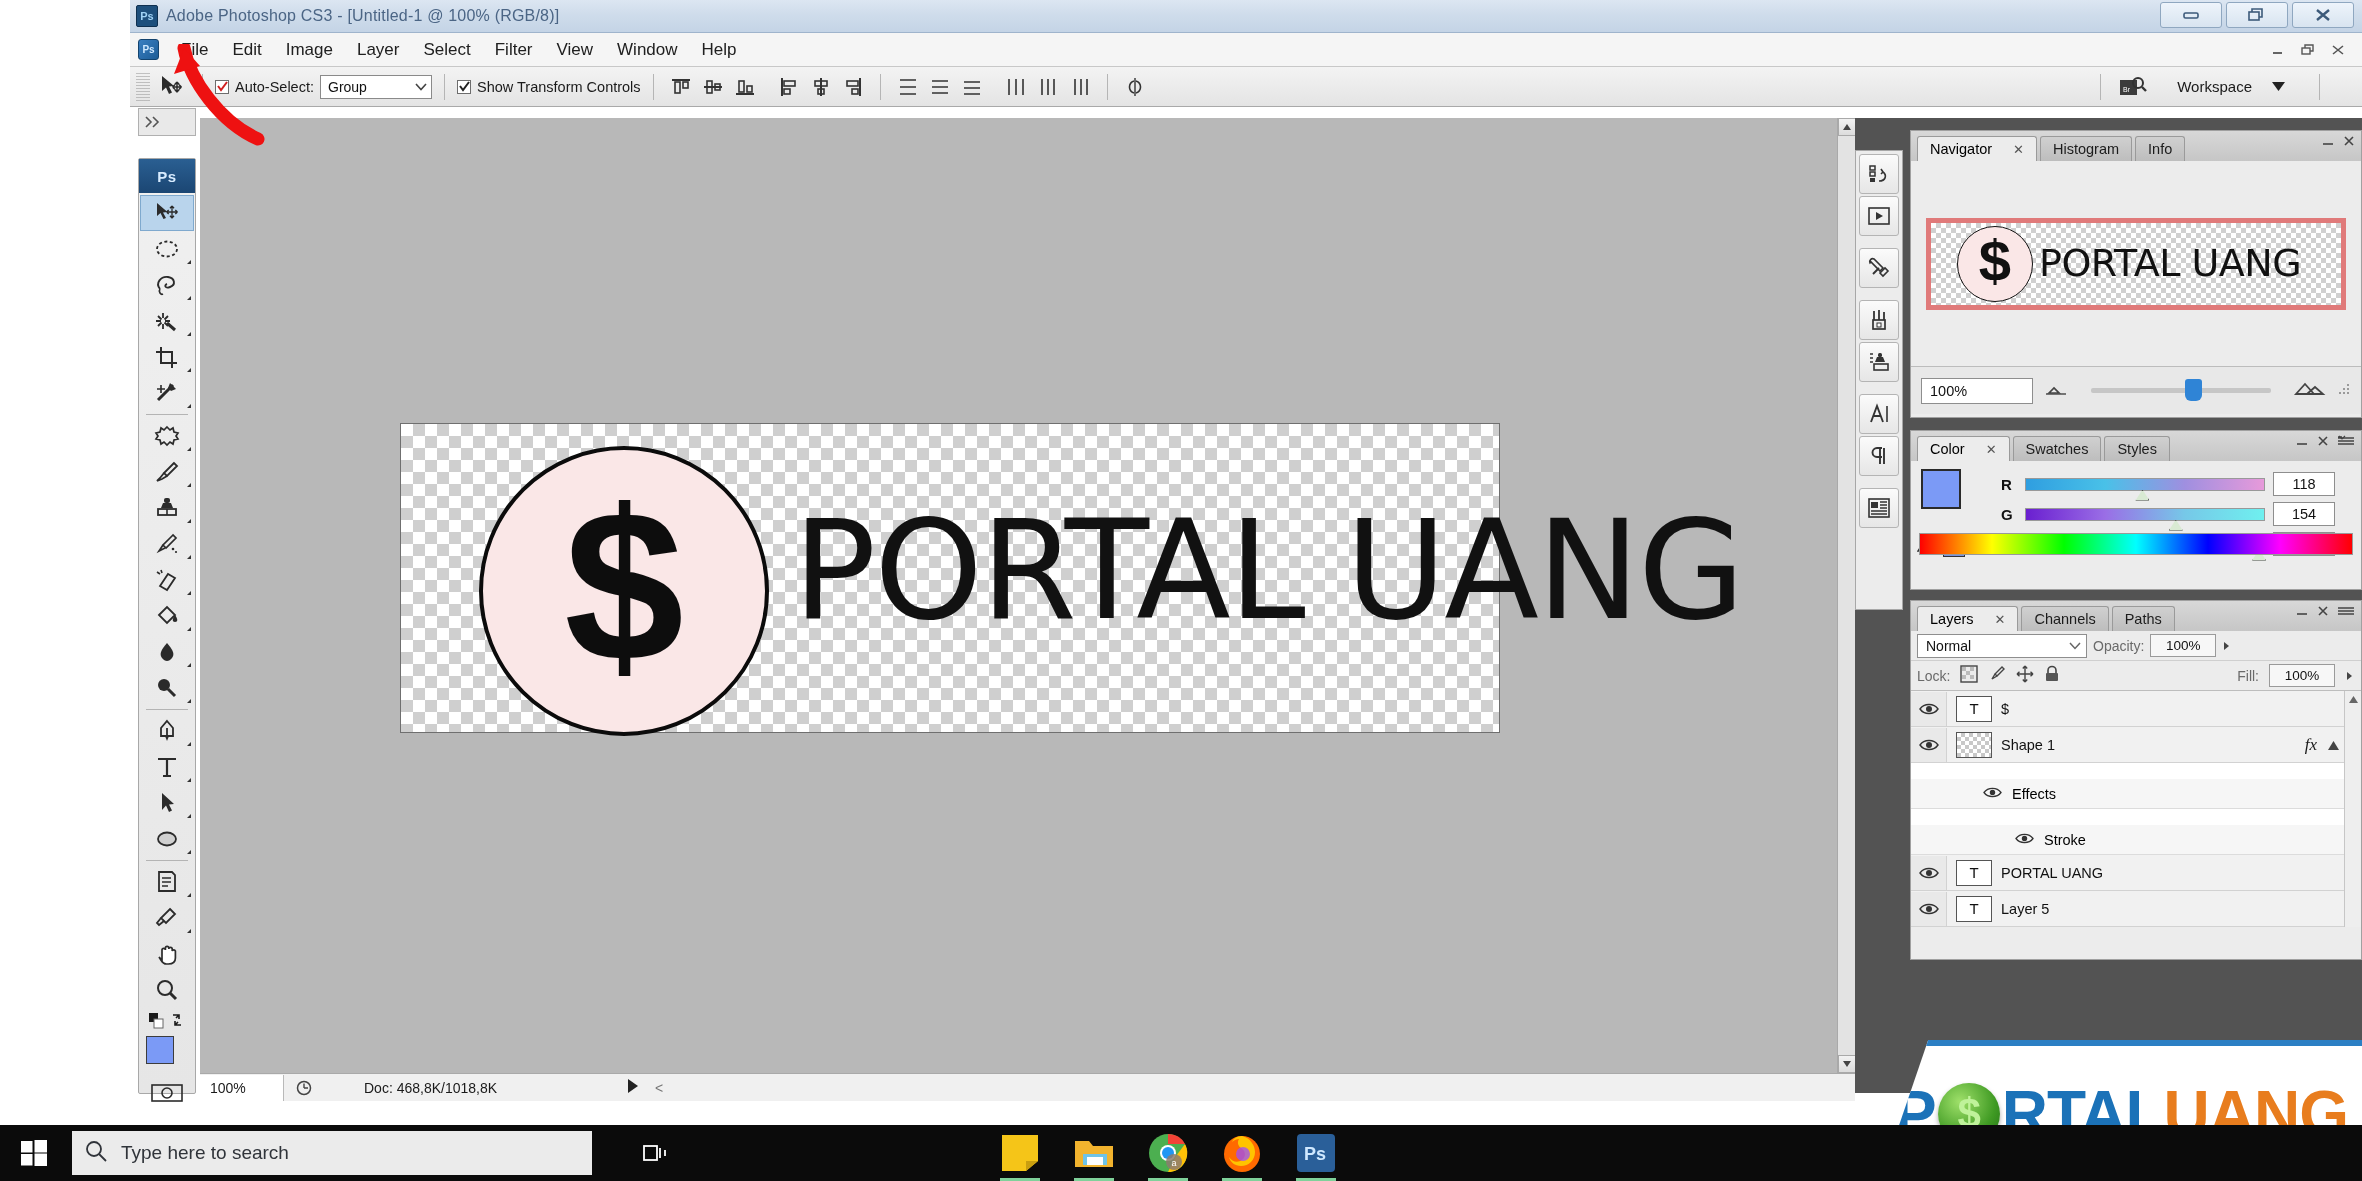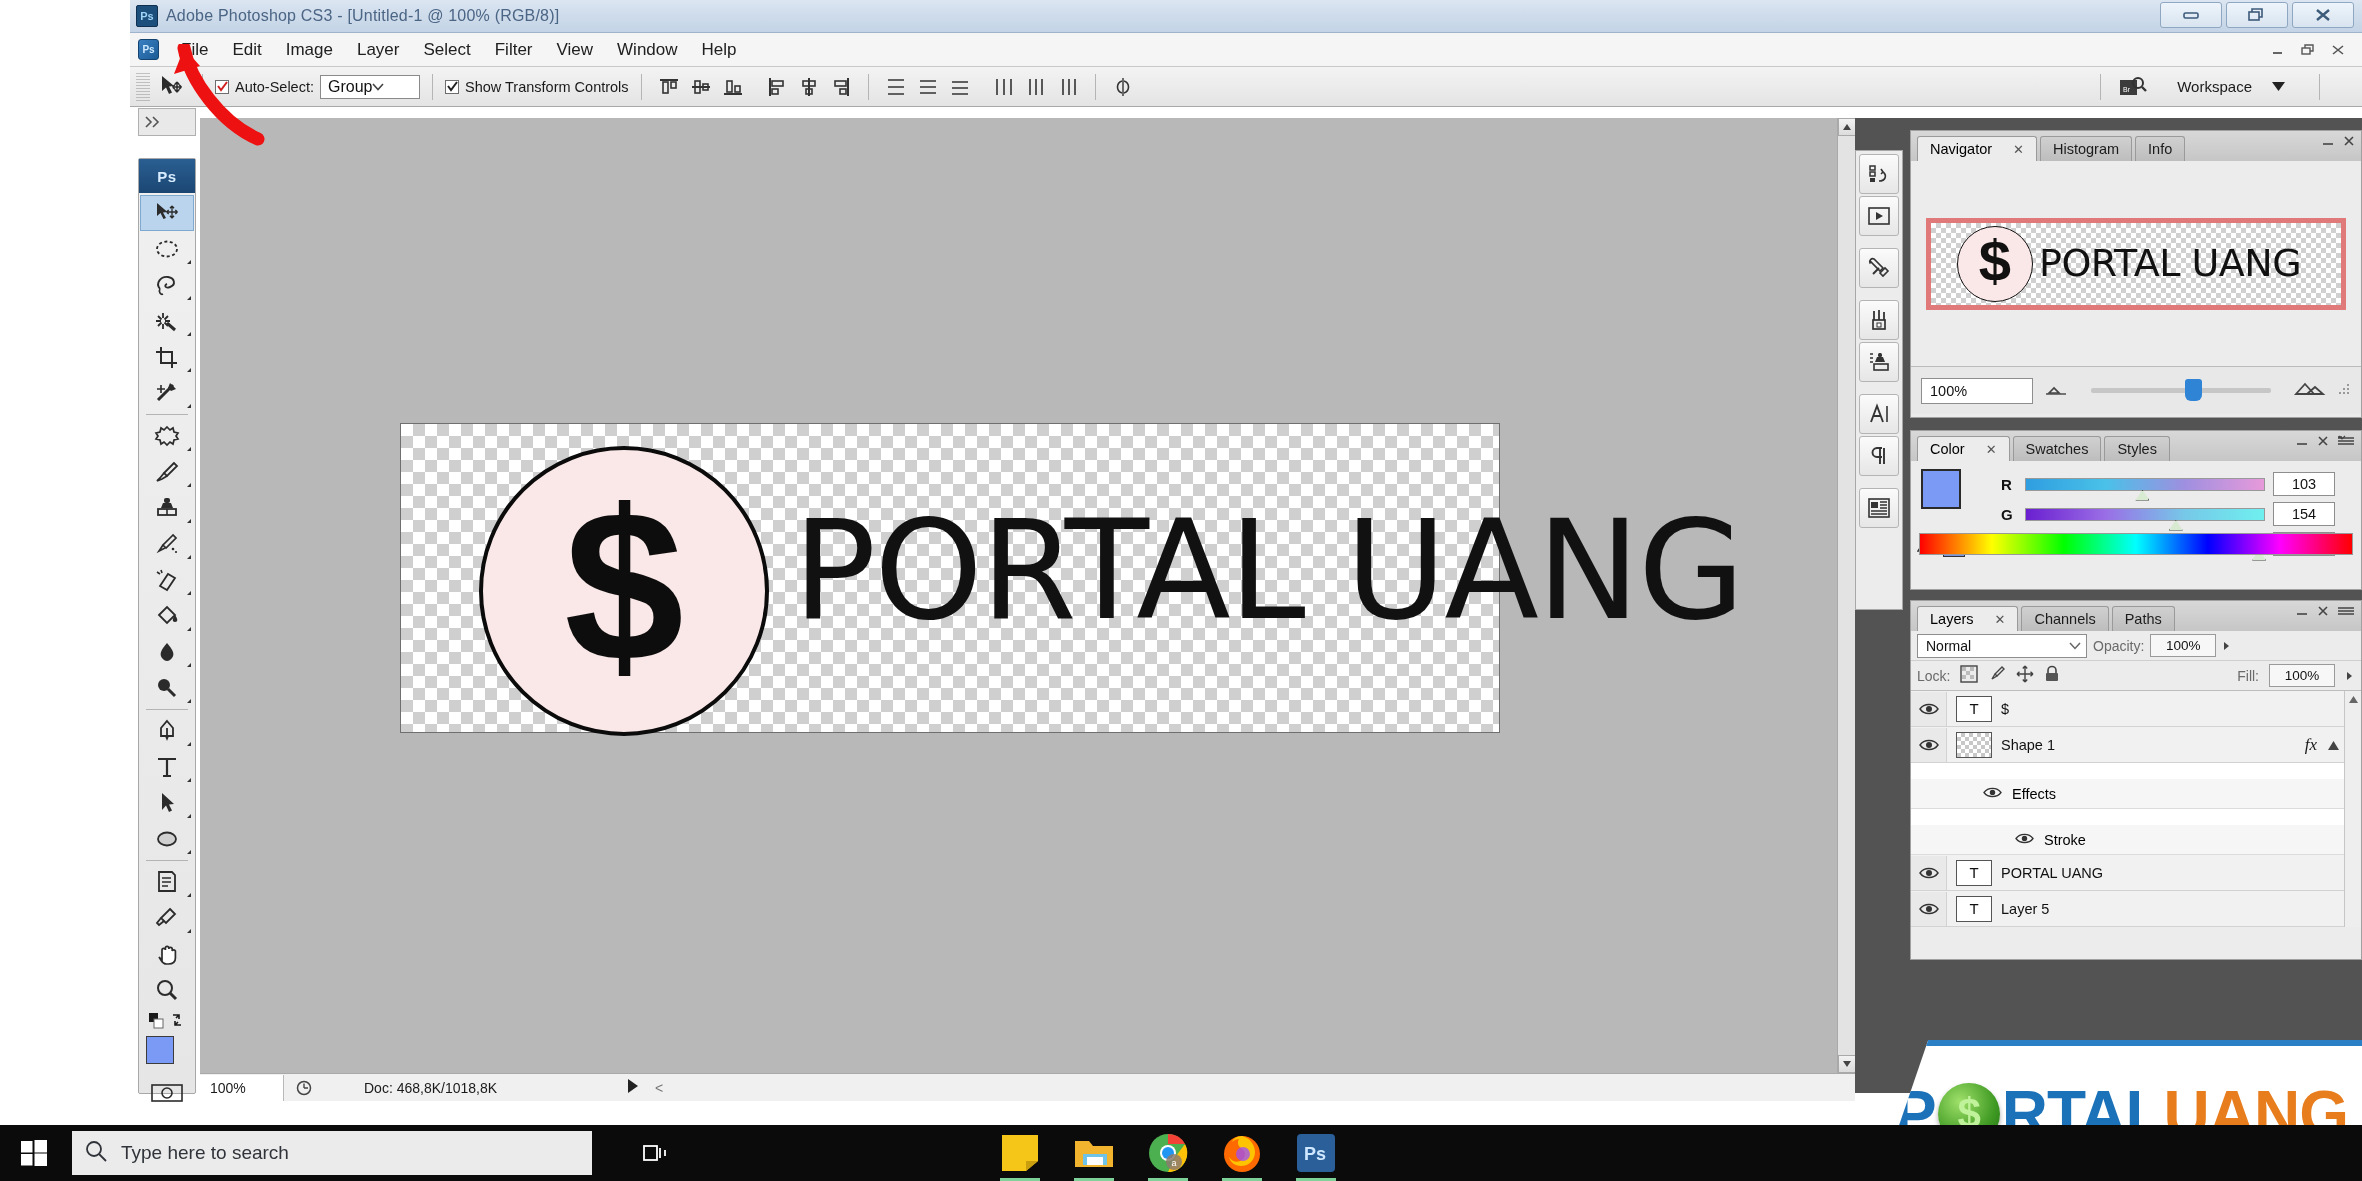--- a/index.html
+++ b/index.html
@@ -89,23 +89,23 @@
   .opt-sep { width:1px; height:26px; background:#b5b5b5; margin: 0 12px; }
   .opt-check {
     display:flex; align-items:center; gap:6px; font-size:14.5px; color:#1a1a1a; white-space:nowrap;
   }
   .chk {
     width:14px; height:14px; border:1px solid #6d6d6d; background:#fff;
     display:flex; align-items:center; justify-content:center; flex:none;
   }
   .chk svg { display:block; }
   .opt-select {
-    display:flex; align-items:center; 
-    width: 100px; height:24px; border:1px solid #8a8a8a; background:#fff;
-    font-size:16px; padding: 0 4px 0 7px; margin-left:6px; color:#111;
+    display:flex; align-items:center; justify-content:space-between;
+    width: 112px; height:24px; border:1px solid #8a8a8a; background:#fff;
+    font-size:14px; padding: 0 4px 0 7px; margin-left:6px; color:#111;
   }
   .align-icon { width:30px; height:28px; display:flex; align-items:center; justify-content:center; }
   .align-group { display:flex; align-items:center; gap:2px; }
   .workspace-chip {
     display:flex; align-items:center; gap:20px; font-size:15px; color:#1a1a1a;
   }
 
   
   .toolbox {
     position:absolute; left:138px; top:158px; width:58px; height:936px;
@@ -988,21 +988,21 @@
       <div class="color-sw">
         <span class="color-bg"></span>
         <span class="color-fg" id="color-fg" style="background: rgb(123, 154, 246);"></span>
       </div>
 
       <div class="slider-row">
         <span class="slider-label">R</span>
         <span class="slider-track" style="background:linear-gradient(to right,#2f9ee0,#49c1e8,#9f8fe0,#e79ada);">
           <i class="slider-knob" style="left:46%"></i>
         </span>
-        <span class="slider-val">103</span>
+        <span class="slider-val">118</span>
       </div>
 
       <div class="slider-row">
         <span class="slider-label">G</span>
         <span class="slider-track" style="background:linear-gradient(to right,#6a1fd0,#9a6ee6,#76c8e8,#6ff0ef);">
           <i class="slider-knob" style="left:60%"></i>
         </span>
         <span class="slider-val">154</span>
       </div>
 

